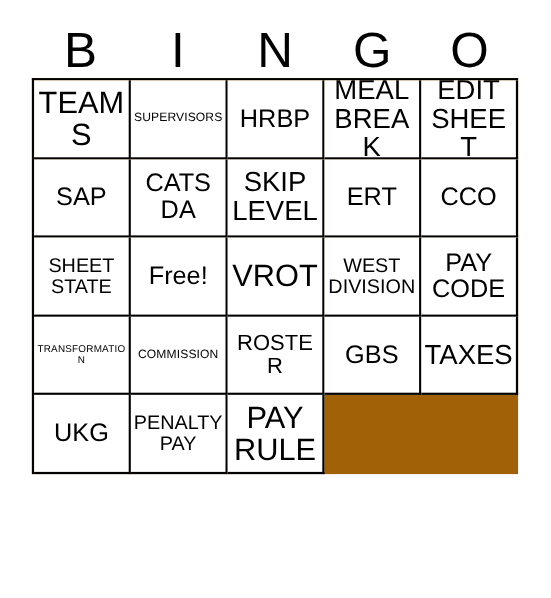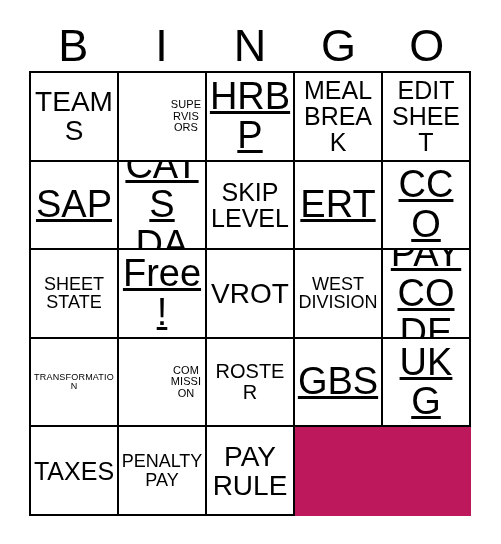--- a/index.html
+++ b/index.html
@@ -44,28 +44,28 @@
     color: #000000;
     user-select: none;
   }
 
   
   #grid {
     position: absolute;
     left: 29px;
     top: 71px;
     width: 442px;
-    height: 445px;
+    height: 360px;
     display: grid;
     grid-template-columns: repeat(5, 1fr);
     grid-template-rows: repeat(5, 1fr);
     border-top: 2px solid #000000;
     border-left: 2px solid #000000;
     box-sizing: border-box;
-    background: #be185d;
+    background: #a16207;
   }
   .cell {
     border-right: 2px solid #000000;
     border-bottom: 2px solid #000000;
     box-sizing: border-box;
     display: flex;
     align-items: center;
     justify-content: center;
     text-align: center;
     padding: 1px 2px;
@@ -76,26 +76,26 @@
     display: block;
     width: 100%;
     line-height: 1.04;
     color: #000000;
     white-space: pre-line;
     word-break: break-word;
   }
 
   
   .sz-xxs { font-size: 9px;  letter-spacing: 0.2px; }
-  .sz-xs  { font-size: 11px; letter-spacing: 0.1px; margin-left: 48px; }
+  .sz-xs  { font-size: 11px; letter-spacing: 0.1px; }
   .sz-m   { font-size: 18px; }
   .sz-ml  { font-size: 20px; }
   .sz-l   { font-size: 25px; }
   .sz-xl  { font-size: 28px; }
-  .sz-xxl { font-size: 38px; text-decoration: underline; }
+  .sz-xxl { font-size: 23px; }
 </style>
 </head>
 <body>
 
 <div id="card">
 
   <div id="header">
     <div class="header-letter">B</div>
     <div class="header-letter">I</div>
     <div class="header-letter">N</div>
@@ -162,24 +162,24 @@
       <div class="cell">
         <span class="cell-text sz-xs">COMMISSION</span>
       </div>
       <div class="cell">
         <span class="cell-text sz-ml">ROSTER</span>
       </div>
       <div class="cell">
         <span class="cell-text sz-xxl">GBS</span>
       </div>
       <div class="cell">
-        <span class="cell-text sz-xxl">UKG</span>
+        <span class="cell-text sz-l">TAXES</span>
       </div>
       <div class="cell">
-        <span class="cell-text sz-l">TAXES</span>
+        <span class="cell-text sz-xxl">UKG</span>
       </div>
       <div class="cell">
         <span class="cell-text sz-m">PENALTY
 PAY</span>
       </div>
       <div class="cell">
         <span class="cell-text sz-xl">PAY
 RULE</span>
       </div>
     </div>

